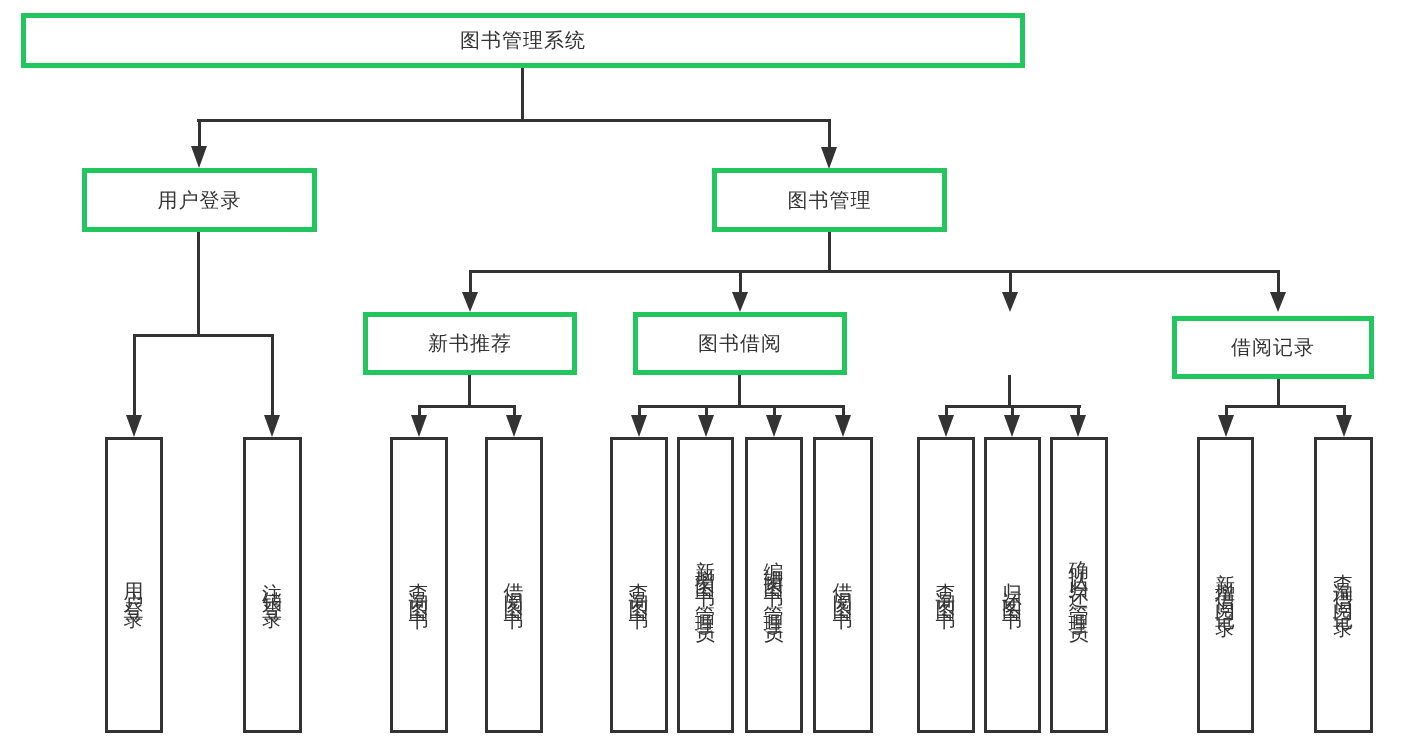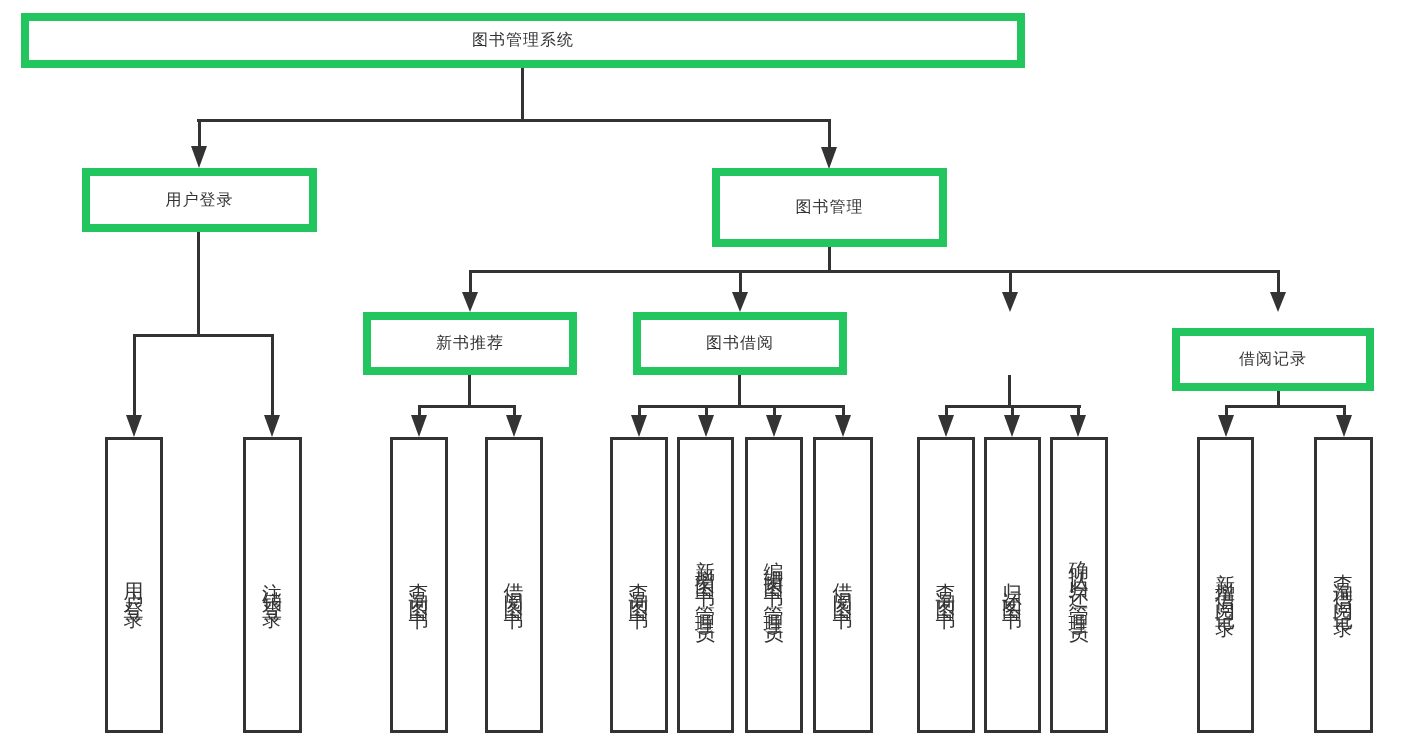--- a/index.html
+++ b/index.html
@@ -11,26 +11,26 @@
   #canvas {
     position: relative;
     width: 1405px;
     height: 747px;
     background: #ffffff;
     overflow: hidden;
   }
   .hbox {
     position: absolute;
     box-sizing: border-box;
-    border: 8px solid #22c55e;
+    border: 5px solid #22c55e;
     background: #ffffff;
     display: flex;
     align-items: center;
     justify-content: center;
-    font-size: 16px;
+    font-size: 20px;
     color: #333333;
     letter-spacing: 1px;
     z-index: 2;
   }
   .vbox {
     position: absolute;
     box-sizing: border-box;
     border: 3px solid #333333;
     background: #ffffff;
     display: flex;
@@ -95,21 +95,21 @@
   <div class="vl" style="left:521px; top:68px; height:53px;"></div>
   <div class="hl" style="left:197px; top:119px; width:634px;"></div>
   <div class="vl" style="left:198px; top:119px; height:28px;"></div>
   <div class="ar" style="left:191px; top:146px;"></div>
   <div class="vl" style="left:828px; top:119px; height:28px;"></div>
   <div class="ar" style="left:821px; top:147px;"></div>
 
   <div class="hbox" style="left:82px; top:168px; width:235px; height:64px;">
     <span>用户登录</span>
   </div>
-  <div class="hbox" style="left:712px; top:168px; width:235px; height:79px;">
+  <div class="hbox" style="left:712px; top:168px; width:235px; height:64px;">
     <span>图书管理</span>
   </div>
 
   <div class="vl" style="left:197px; top:232px; height:104px;"></div>
   <div class="hl" style="left:133px; top:334px; width:140px;"></div>
   <div class="vl" style="left:133px; top:334px; height:81px;"></div>
   <div class="ar" style="left:126px; top:415px;"></div>
   <div class="vl" style="left:271px; top:334px; height:81px;"></div>
   <div class="ar" style="left:264px; top:415px;"></div>
 
@@ -123,21 +123,21 @@
   <div class="ar short" style="left:1002px; top:292px;"></div>
   <div class="vl" style="left:1277px; top:270px; height:22px;"></div>
   <div class="ar short" style="left:1270px; top:292px;"></div>
 
   <div class="hbox" style="left:363px; top:312px; width:214px; height:63px;">
     <span>新书推荐</span>
   </div>
   <div class="hbox" style="left:633px; top:312px; width:214px; height:63px;">
     <span>图书借阅</span>
   </div>
-  <div class="hbox" style="left:1172px; top:328px; width:202px; height:63px;">
+  <div class="hbox" style="left:1172px; top:316px; width:202px; height:63px;">
     <span>借阅记录</span>
   </div>
 
   <div class="vl" style="left:468px; top:375px; height:33px;"></div>
   <div class="hl" style="left:418px; top:405px; width:98px;"></div>
   <div class="vl" style="left:418px; top:405px; height:10px;"></div>
   <div class="ar" style="left:411px; top:415px;"></div>
   <div class="vl" style="left:513px; top:405px; height:10px;"></div>
   <div class="ar" style="left:506px; top:415px;"></div>
 

